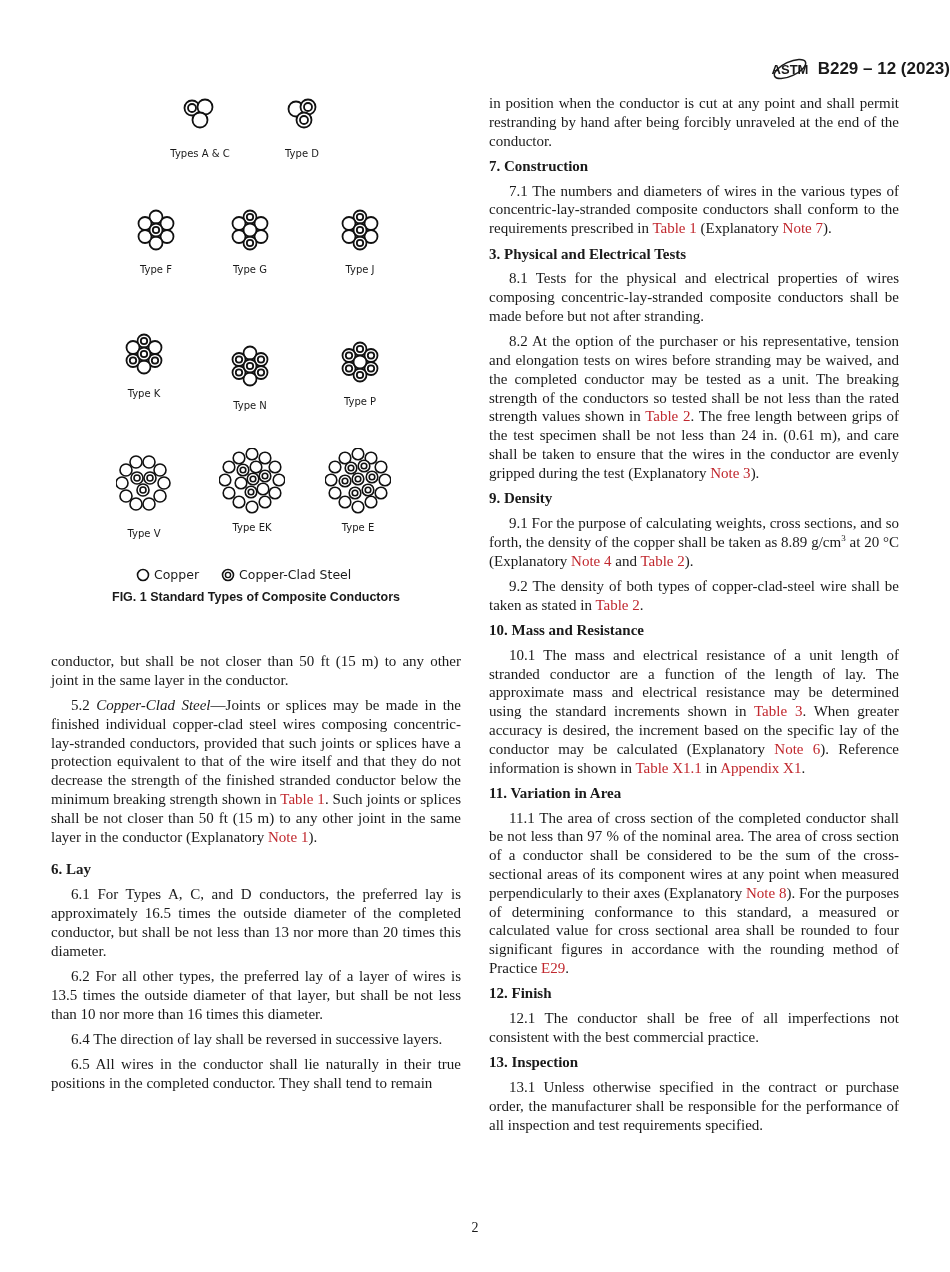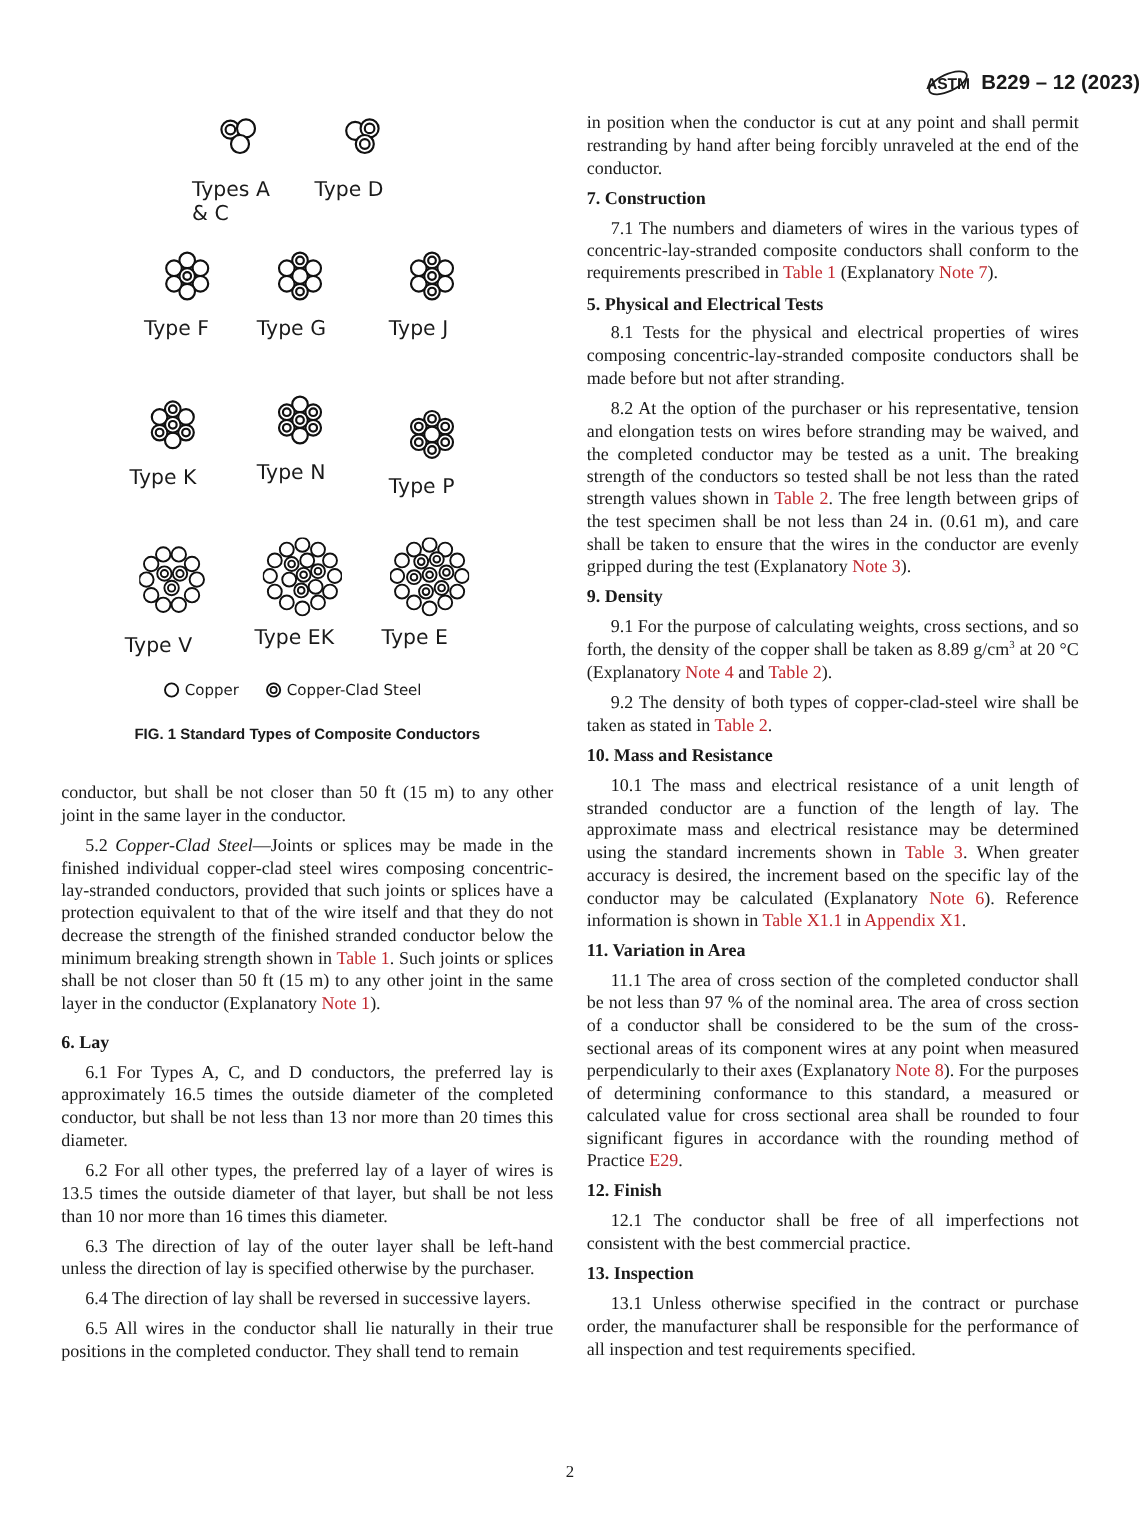--- a/index.html
+++ b/index.html
@@ -9,27 +9,27 @@
   .header .title { display: inline-block; vertical-align: middle; font-family: "Liberation Sans", sans-serif; font-weight: bold; font-size: 17px; color: #1a1a1a; }
   .col { position: absolute; font-size: 15px; line-height: 18.8px; text-align: justify; }
   .col-left { left: 51px; width: 410px; }
   .col-right { left: 489px; width: 410px; top: 94px; }
   p { margin: 0 0 6.5px 0; }
   p.ind { text-indent: 20px; }
   h3 { font-size: 15px; font-weight: bold; margin: 6px 0 6px 0; line-height: 18.8px; }
   a, .link { color: #c0272d; text-decoration: none; }
   sup { font-size: 9px; line-height: 0; }
   .figure { position: absolute; left: 100px; top: 92px; width: 312px; height: 520px; }
-  .fig-item { position: absolute; font-family: "DejaVu Sans", sans-serif; font-size: 17px; color: #1a1a1a; }
+  .fig-item { position: absolute; text-align: center; font-family: "DejaVu Sans", sans-serif; font-size: 10px; color: #1a1a1a; }
   .fig-item svg { display: block; margin: 0 auto; }
   .fig-label { display: block; }
   .legend { position: absolute; top: 474px; left: 36px; font-family: "DejaVu Sans", sans-serif; font-size: 12.5px; }
   .legend span { vertical-align: middle; }
   .legend svg { vertical-align: middle; }
-  .caption { position: absolute; top: 498px; left: -10px; width: 332px; text-align: center; font-family: "Liberation Sans", sans-serif; font-weight: bold; font-size: 12.5px; margin-top: 15px; }
+  .caption { position: absolute; top: 498px; left: -10px; width: 332px; text-align: center; font-family: "Liberation Sans", sans-serif; font-weight: bold; font-size: 12.5px; }
   .page-number { position: absolute; top: 1220px; left: 0; width: 950px; text-align: center; font-size: 14px; }
 </style>
 </head>
 <body>
 
 <div class="header">
   <svg class="logo" viewBox="0 0 40 30">
     <ellipse cx="20" cy="15" rx="17" ry="7" fill="none" stroke="#1a1a1a" stroke-width="1.5" transform="rotate(-25 20 15)"></ellipse>
     <text x="20" y="20" font-family="Liberation Sans, sans-serif" font-weight="bold" font-size="13" text-anchor="middle" fill="#1a1a1a">ASTM</text>
   </svg>
@@ -122,21 +122,21 @@
         <circle cx="22" cy="35" r="6.5"></circle>
         <circle cx="11" cy="28.5" r="6.5"></circle>
           <circle cx="11" cy="28.5" r="3.2"></circle>
         <circle cx="11" cy="15.5" r="6.5"></circle>
         <circle cx="22" cy="22" r="6.5"></circle>
           <circle cx="22" cy="22" r="3.2"></circle>
       </g>
     </svg>
     <span class="fig-label" style="margin-top:12px;">Type K</span>
   </div>
-  <div class="fig-item" style="left:114px; top:236px; width:72px;">
+  <div class="fig-item" style="left:114px; top:252px; width:72px;">
     <svg width="44" height="44" viewBox="0 0 44 44">
       <g fill="#fff" stroke="#111" stroke-width="1.8">
         <circle cx="22" cy="9" r="6.5"></circle>
         <circle cx="33" cy="15.5" r="6.5"></circle>
           <circle cx="33" cy="15.5" r="3.2"></circle>
         <circle cx="33" cy="28.5" r="6.5"></circle>
           <circle cx="33" cy="28.5" r="3.2"></circle>
         <circle cx="22" cy="35" r="6.5"></circle>
         <circle cx="11" cy="28.5" r="6.5"></circle>
           <circle cx="11" cy="28.5" r="3.2"></circle>
@@ -271,30 +271,29 @@
 
   <div class="caption">FIG. 1 Standard Types of Composite Conductors</div>
 </div>
 
 <div class="col col-left" style="top:652px;">
   <p>conductor, but shall be not closer than 50 ft (15 m) to any other joint in the same layer in the conductor.</p>
   <p class="ind"><span>5.2</span> <i>Copper-Clad Steel</i><span>—Joints or splices may be made in the finished individual copper-clad steel wires composing concentric-lay-stranded conductors, provided that such joints or splices have a protection equivalent to that of the wire itself and that they do not decrease the strength of the finished stranded conductor below the minimum breaking strength shown in </span><a class="link">Table 1</a><span>. Such joints or splices shall be not closer than 50 ft (15 m) to any other joint in the same layer in the conductor (Explanatory </span><a class="link">Note 1</a><span>).</span></p>
   <h3 style="margin-top:14px;">6.  Lay</h3>
   <p class="ind">6.1  For Types A, C, and D conductors, the preferred lay is approximately 16.5 times the outside diameter of the completed conductor, but shall be not less than 13 nor more than 20 times this diameter.</p>
   <p class="ind">6.2  For all other types, the preferred lay of a layer of wires is 13.5 times the outside diameter of that layer, but shall be not less than 10 nor more than 16 times this diameter.</p>
-  <p class="ind">6.3  The direction of lay of the outer layer shall be left-hand unless the direction of lay is specified otherwise by the purchaser.</p>
   <p class="ind">6.4 The direction of lay shall be reversed in successive layers.</p>
   <p class="ind">6.5  All wires in the conductor shall lie naturally in their true positions in the completed conductor. They shall tend to remain</p>
 </div>
 
 <div class="col col-right">
   <p>in position when the conductor is cut at any point and shall permit restranding by hand after being forcibly unraveled at the end of the conductor.</p>
   <h3>7.  Construction</h3>
   <p class="ind"><span>7.1  The numbers and diameters of wires in the various types of concentric-lay-stranded composite conductors shall conform to the requirements prescribed in </span><a class="link">Table 1</a><span> (Explanatory </span><a class="link">Note 7</a><span>).</span></p>
-  <h3>5.  Physical and Electrical Tests</h3>
+  <h3>3.  Physical and Electrical Tests</h3>
   <p class="ind">8.1  Tests for the physical and electrical properties of wires composing concentric-lay-stranded composite conductors shall be made before but not after stranding.</p>
   <p class="ind"><span>8.2 At the option of the purchaser or his representative, tension and elongation tests on wires before stranding may be waived, and the completed conductor may be tested as a unit. The breaking strength of the conductors so tested shall be not less than the rated strength values shown in </span><a class="link">Table 2</a><span>. The free length between grips of the test specimen shall be not less than 24 in. (0.61 m), and care shall be taken to ensure that the wires in the conductor are evenly gripped during the test (Explanatory </span><a class="link">Note 3</a><span>).</span></p>
   <h3>9.  Density</h3>
   <p class="ind"><span>9.1  For the purpose of calculating weights, cross sections, and so forth, the density of the copper shall be taken as 8.89 g/cm</span><sup>3</sup><span> at 20 °C (Explanatory </span><a class="link">Note 4</a><span> and </span><a class="link">Table 2</a><span>).</span></p>
   <p class="ind"><span>9.2  The density of both types of copper-clad-steel wire shall be taken as stated in </span><a class="link">Table 2</a><span>.</span></p>
   <h3>10.  Mass and Resistance</h3>
   <p class="ind"><span>10.1  The mass and electrical resistance of a unit length of stranded conductor are a function of the length of lay. The approximate mass and electrical resistance may be determined using the standard increments shown in </span><a class="link">Table 3</a><span>. When greater accuracy is desired, the increment based on the specific lay of the conductor may be calculated (Explanatory </span><a class="link">Note 6</a><span>). Reference information is shown in </span><a class="link">Table X1.1</a><span> in </span><a class="link">Appendix X1</a><span>.</span></p>
   <h3>11.  Variation in Area</h3>
   <p class="ind"><span>11.1  The area of cross section of the completed conductor shall be not less than 97 % of the nominal area. The area of cross section of a conductor shall be considered to be the sum of the cross-sectional areas of its component wires at any point when measured perpendicularly to their axes (Explanatory </span><a class="link">Note 8</a><span>). For the purposes of determining conformance to this standard, a measured or calculated value for cross sectional area shall be rounded to four significant figures in accordance with the rounding method of Practice </span><a class="link">E29</a><span>.</span></p>
   <h3>12.  Finish</h3>

